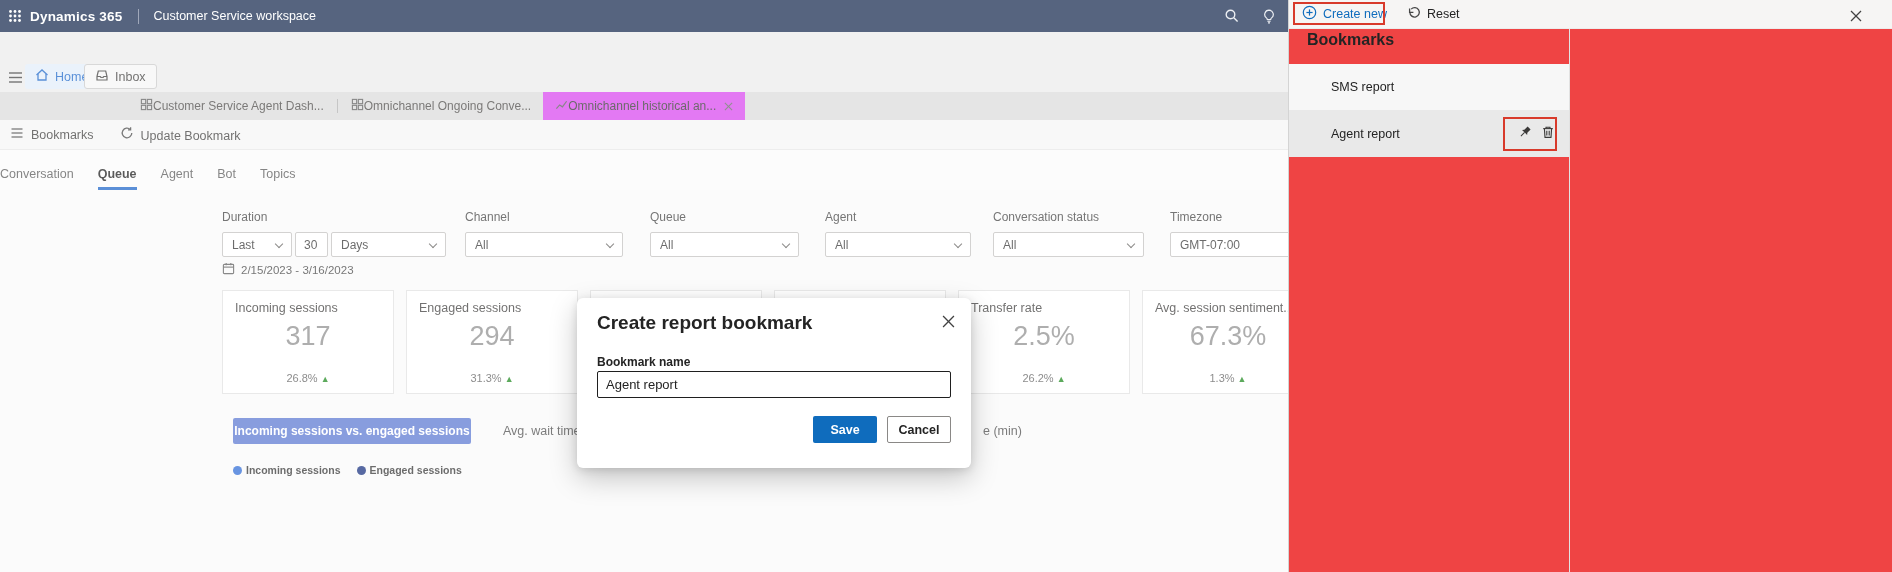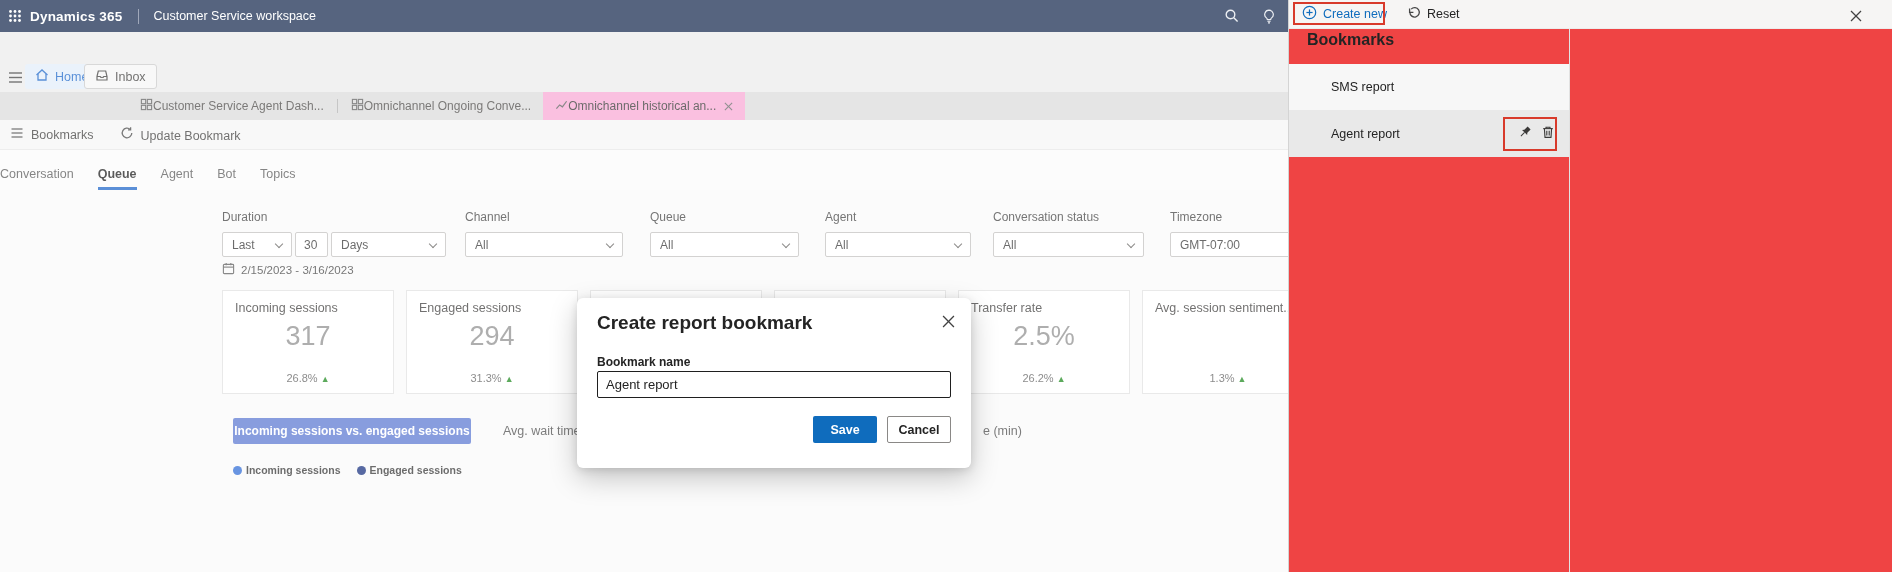--- a/index.html
+++ b/index.html
@@ -20,21 +20,21 @@
 
   .nav-band { position:absolute; left:0; top:32px; width:100%; height:60px; background:#ececec; }
   .hamburger { position:absolute; left:8px; top:38px; }
   .navbtn { position:absolute; top:32px; height:25px; display:flex; align-items:center; gap:6px; padding:0 10px; border-radius:3px; font-size:12.5px; }
   .home-btn { left:25px; background:#e2edfa; color:#1b66c9; }
   .inbox-btn { left:84px; background:#f5f5f5; border:1px solid #c9c9c9; color:#3b3a39; }
 
   .tabstrip { position:absolute; left:0; top:92px; width:100%; height:28px; background:#dcdcdc; display:flex; align-items:stretch; }
   .tab-spacer { width:128px; }
   .apptab { display:flex; align-items:center; gap:0; padding:0 12px; font-size:12px; color:#484644; white-space:nowrap; }
-  .apptab.sel { background:#f9a8d4; color:#323130; }
+  .apptab.sel { background:#d946ef; color:#323130; }
   .tab-sep { width:1px; background:#b0b0b0; margin:7px 1px; }
   .tclose { margin-left:8px; display:flex; align-items:center; }
 
   .cmdbar { position:absolute; left:0; top:120px; width:100%; height:30px; background:#f6f6f6; border-bottom:1px solid #e6e6e6; display:flex; align-items:center; }
   .cmd { display:flex; align-items:center; gap:7px; font-size:12.5px; color:#3b3a39; }
   .cmd1 { margin-left:10px; }
   .cmd2 { margin-left:26px;align-items:flex-end; }
 
   .pivotbar { position:absolute; left:0; top:150px; width:100%; height:40px; background:#fbfbfb; display:flex; align-items:flex-end; gap:24px; padding-left:0; }
   .pivot { font-size:12.5px; color:#565656; padding-bottom:9px; }
@@ -284,20 +284,21 @@
         <div class="t"></div>
         <div class="v"></div>
       </div>
       <div class="kpi" style="left:958px">
         <div class="t">Transfer rate</div>
         <div class="v">2.5%</div>
         <div class="d"><span>26.2%</span><span class="up">▲</span></div>
       </div>
       <div class="kpi" style="left:1142px">
         <div class="t">Avg. session sentiment...</div>
+        <div class="v">67.3%</div>
         <div class="d"><span>1.3%</span><span class="up">▲</span></div>
       </div>
 
       <div class="charttab-sel">Incoming sessions vs. engaged sessions</div>
       <span class="ct-frag" style="left:503px">Avg. wait time</span>
       <span class="ct-frag" style="left:983px">e (min)</span>
 
       <div class="legend">
         <span class="lg">
             <span class="dot dot1"></span>

